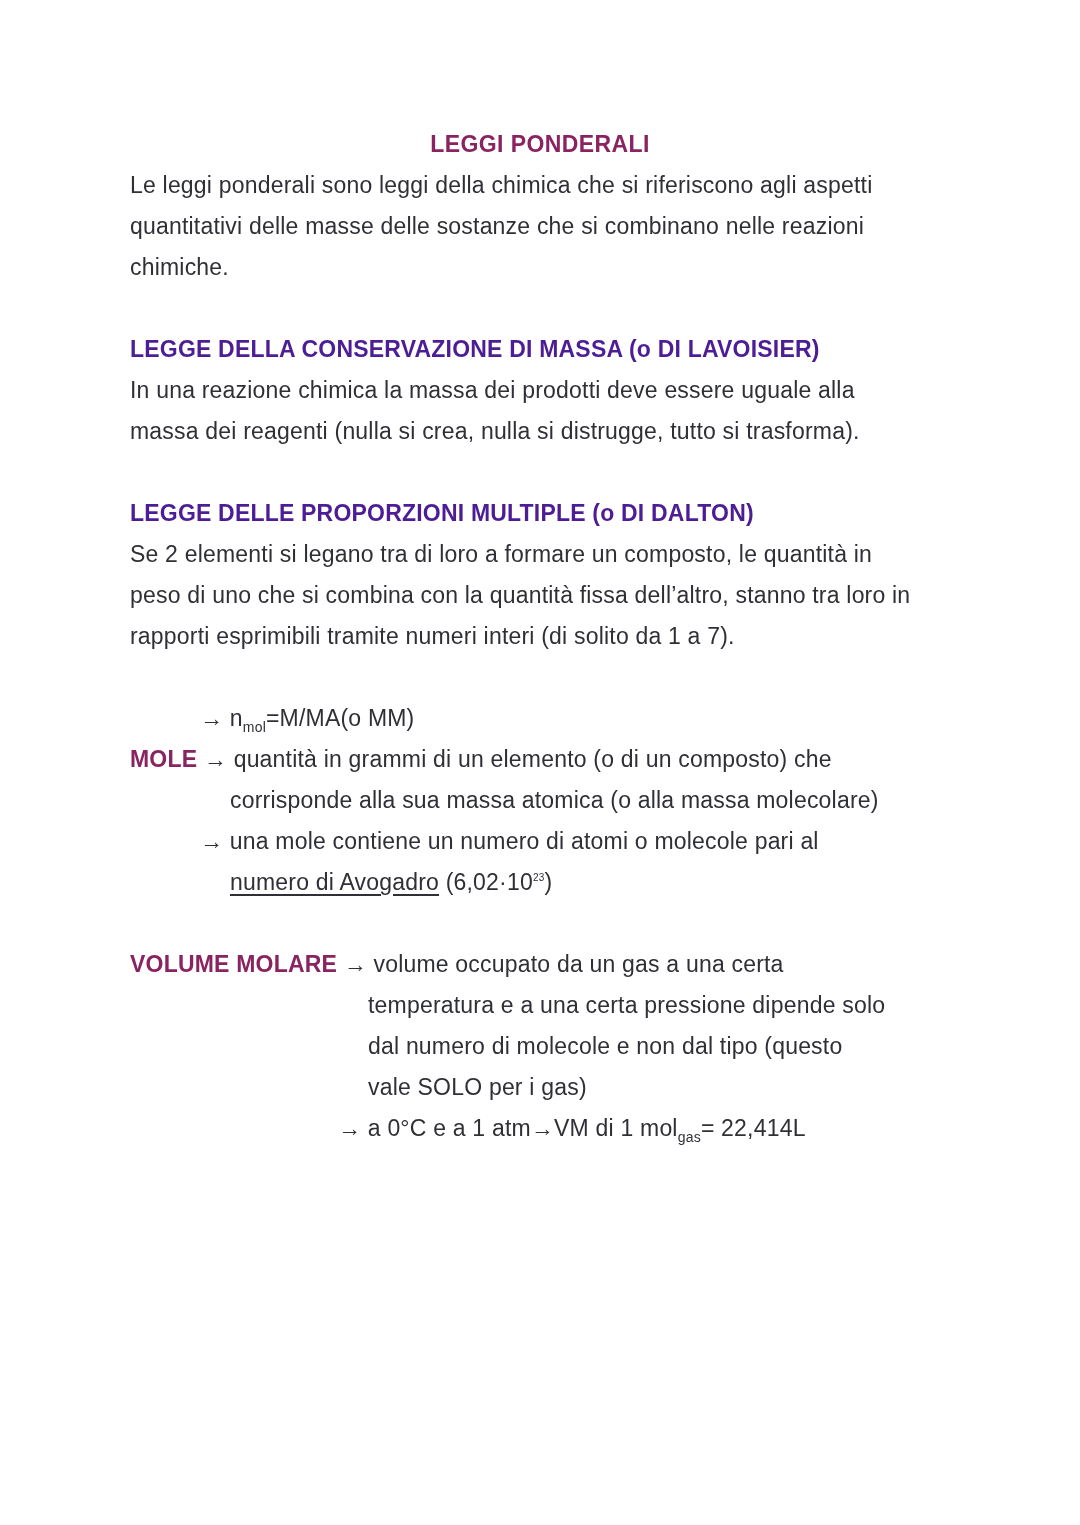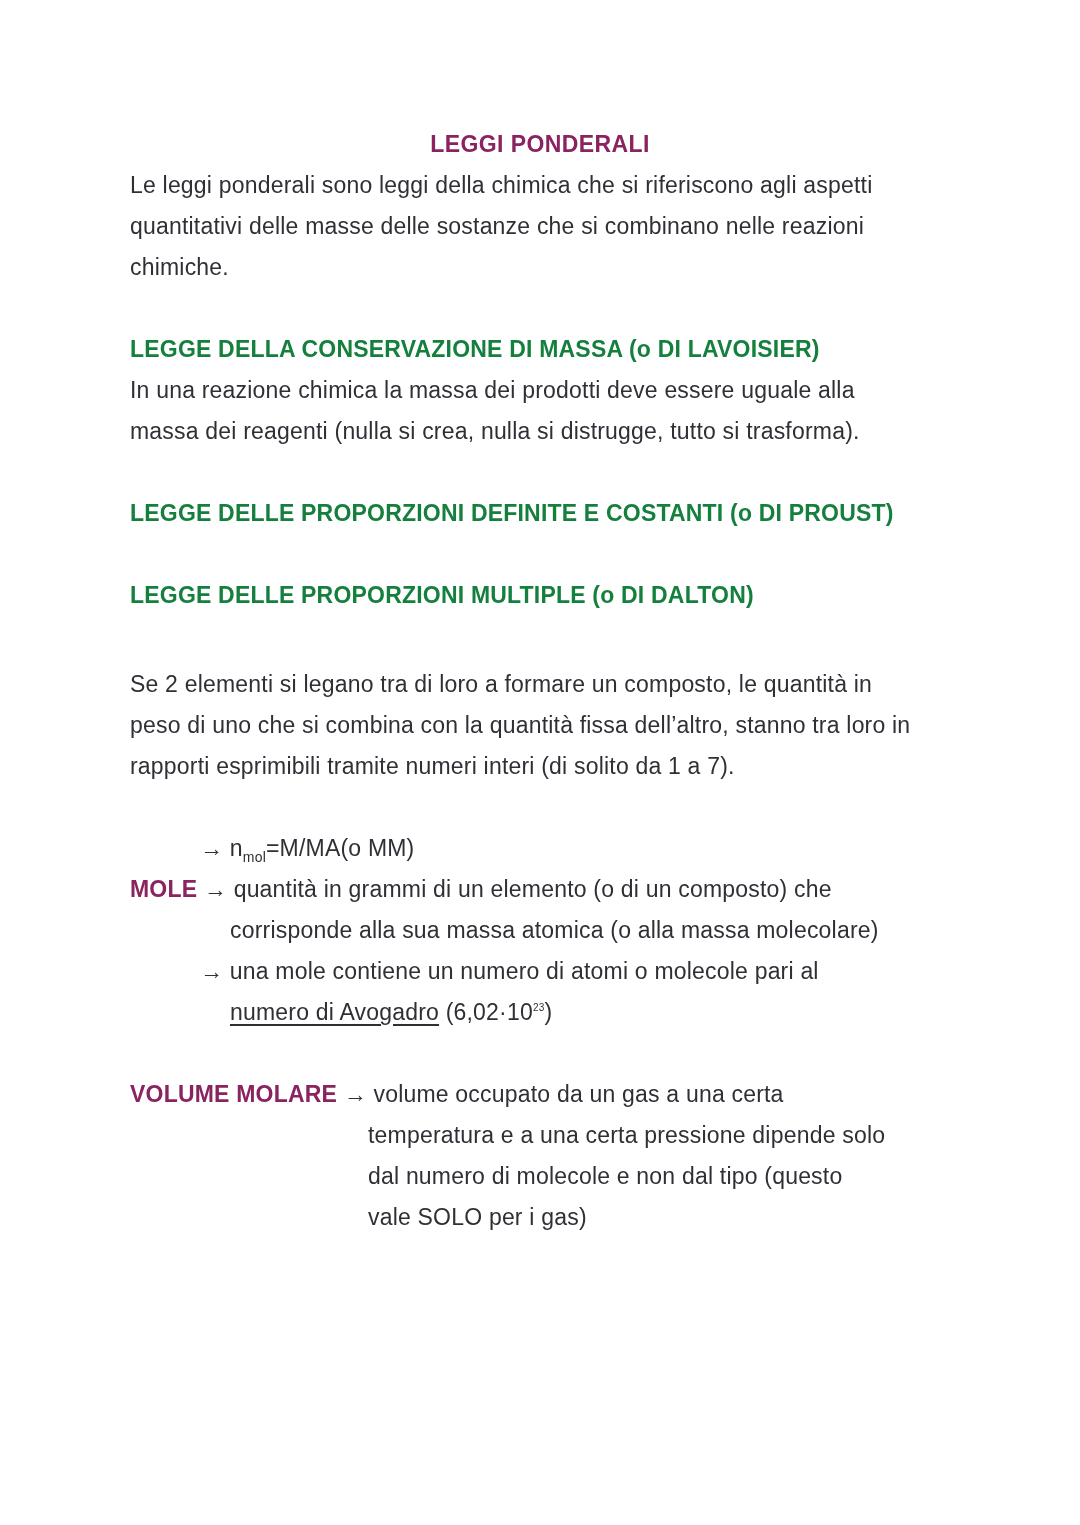--- a/index.html
+++ b/index.html
@@ -23,26 +23,26 @@
     font-weight: 700;
     color: #8a2460;
     letter-spacing: 0.4px;
     text-align: center;
     margin: 0;
   }
   .para { margin: 0; }
   .p-intro { max-width: 780px; }
   .p-s1 { max-width: 748px; }
   .p-s2 { max-width: 748px; }
-  .p-s3 { max-width: 792px; margin-top: 48px; }
+  .p-s3 { max-width: 792px; }
   .law-heading {
     font-size: 23px;
     line-height: 41px;
     font-weight: 700;
-    color: #15803d;
+    color: #4c1d95;
     letter-spacing: 0.2px;
     margin: 41px 0 0 0;
   }
   .def-block { margin-top: 41px; }
   .term { font-weight: 700; color: #8a2460; }
   .arrow { color: #2f3036; }
   .hang-mole { padding-left: 100px; text-indent: -100px; max-width: 765px; }
   .hang-mole.arrow-line { text-indent: -30px; }
   .hang-vol { padding-left: 238px; text-indent: -238px; max-width: 760px; }
   .hang-vol.arrow-line { text-indent: -30px; }
@@ -58,21 +58,20 @@
   <h1 class="title">LEGGI PONDERALI</h1>
 
   <p class="para p-intro">Le leggi ponderali sono leggi della chimica che si riferiscono agli aspetti quantitativi delle masse delle sostanze che si combinano nelle reazioni chimiche.</p>
 
   <section class="law">
     <h2 class="law-heading">LEGGE DELLA CONSERVAZIONE DI MASSA (o DI LAVOISIER)</h2>
     <p class="para p-s1">In una reazione chimica la massa dei prodotti deve essere uguale alla massa dei reagenti (nulla si crea, nulla si distrugge, tutto si trasforma).</p>
   </section>
 
   <section class="law">
-    <h2 class="law-heading">LEGGE DELLE PROPORZIONI DEFINITE E COSTANTI (o DI PROUST)</h2>
   </section>
 
   <section class="law">
     <h2 class="law-heading">LEGGE DELLE PROPORZIONI MULTIPLE (o DI DALTON)</h2>
     <p class="para p-s3">Se 2 elementi si legano tra di loro a formare un composto, le quantità in peso di uno che si combina con la quantità fissa dell’altro, stanno tra loro in rapporti esprimibili tramite numeri interi (di solito da 1 a 7).</p>
   </section>
 
   <div class="def-block">
     <p class="para hang-mole arrow-line"><span class="arrow">→</span> <span>n</span><sub>mol</sub><span>=M/MA(o MM)</span></p>
     <p class="para hang-mole"><span class="term">MOLE</span> <span class="arrow">→</span> <span>quantità in grammi di un elemento (o di un composto) che corrisponde alla sua massa atomica (o alla massa molecolare)</span></p>

